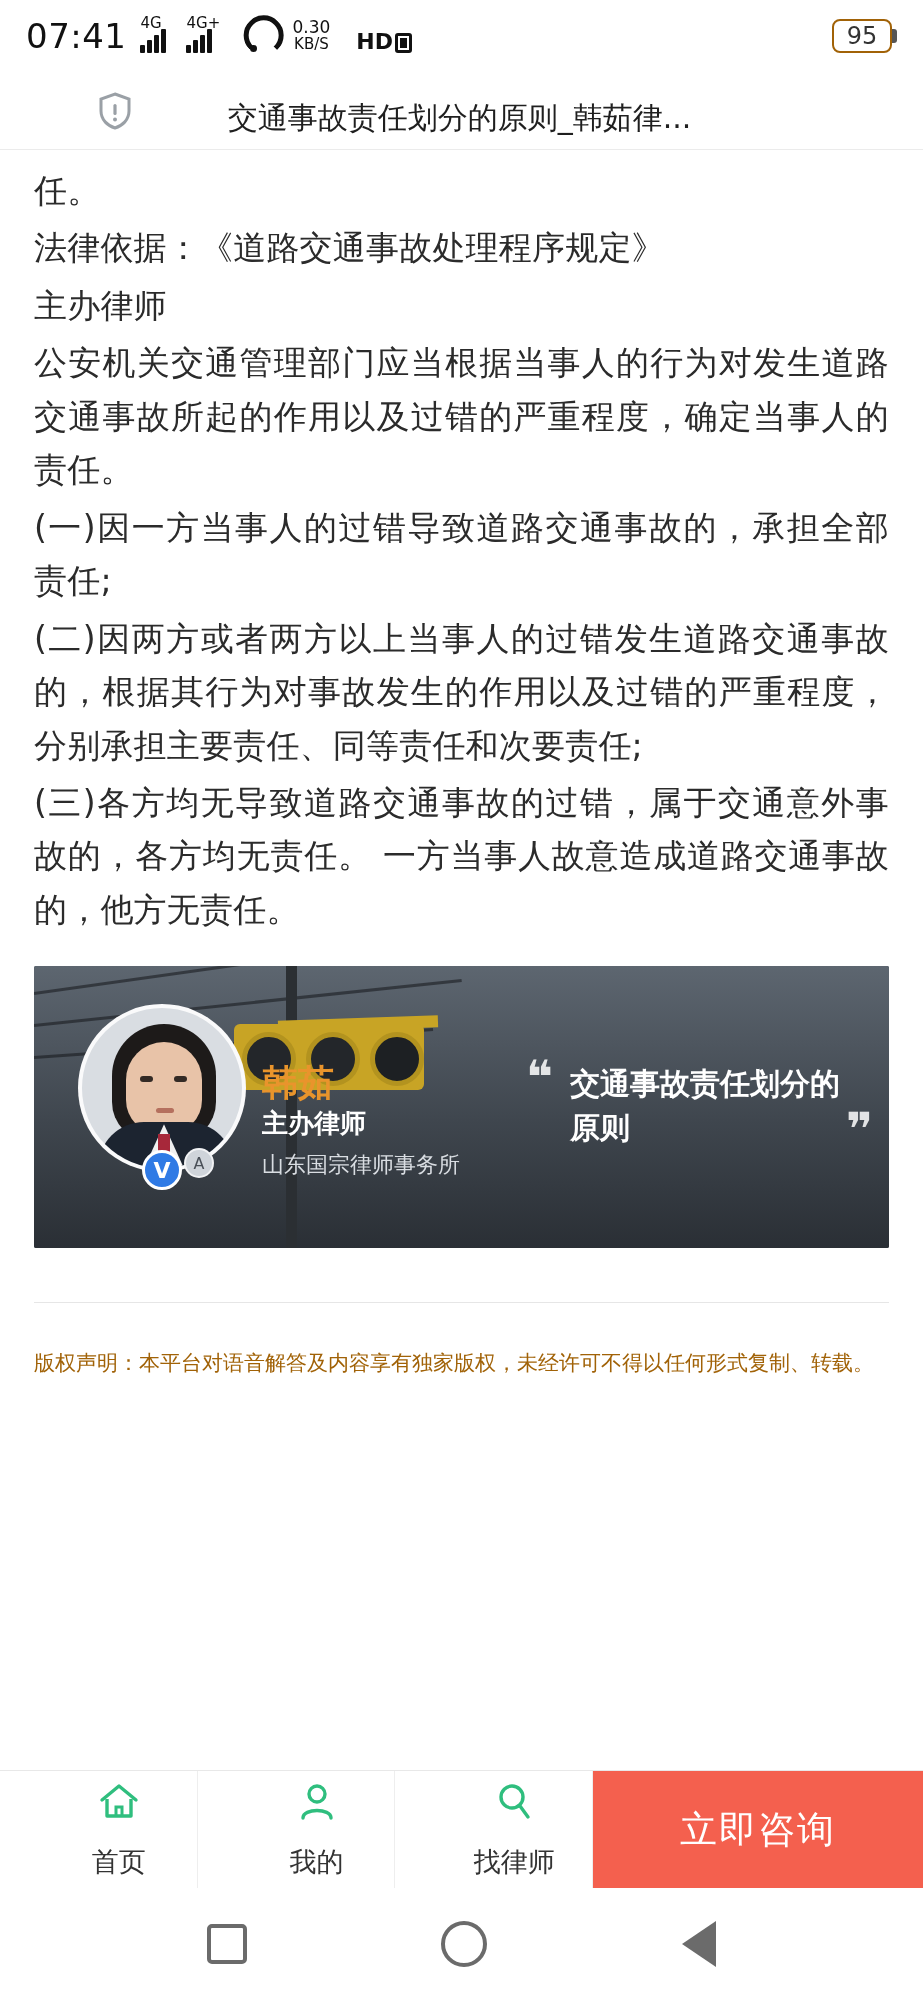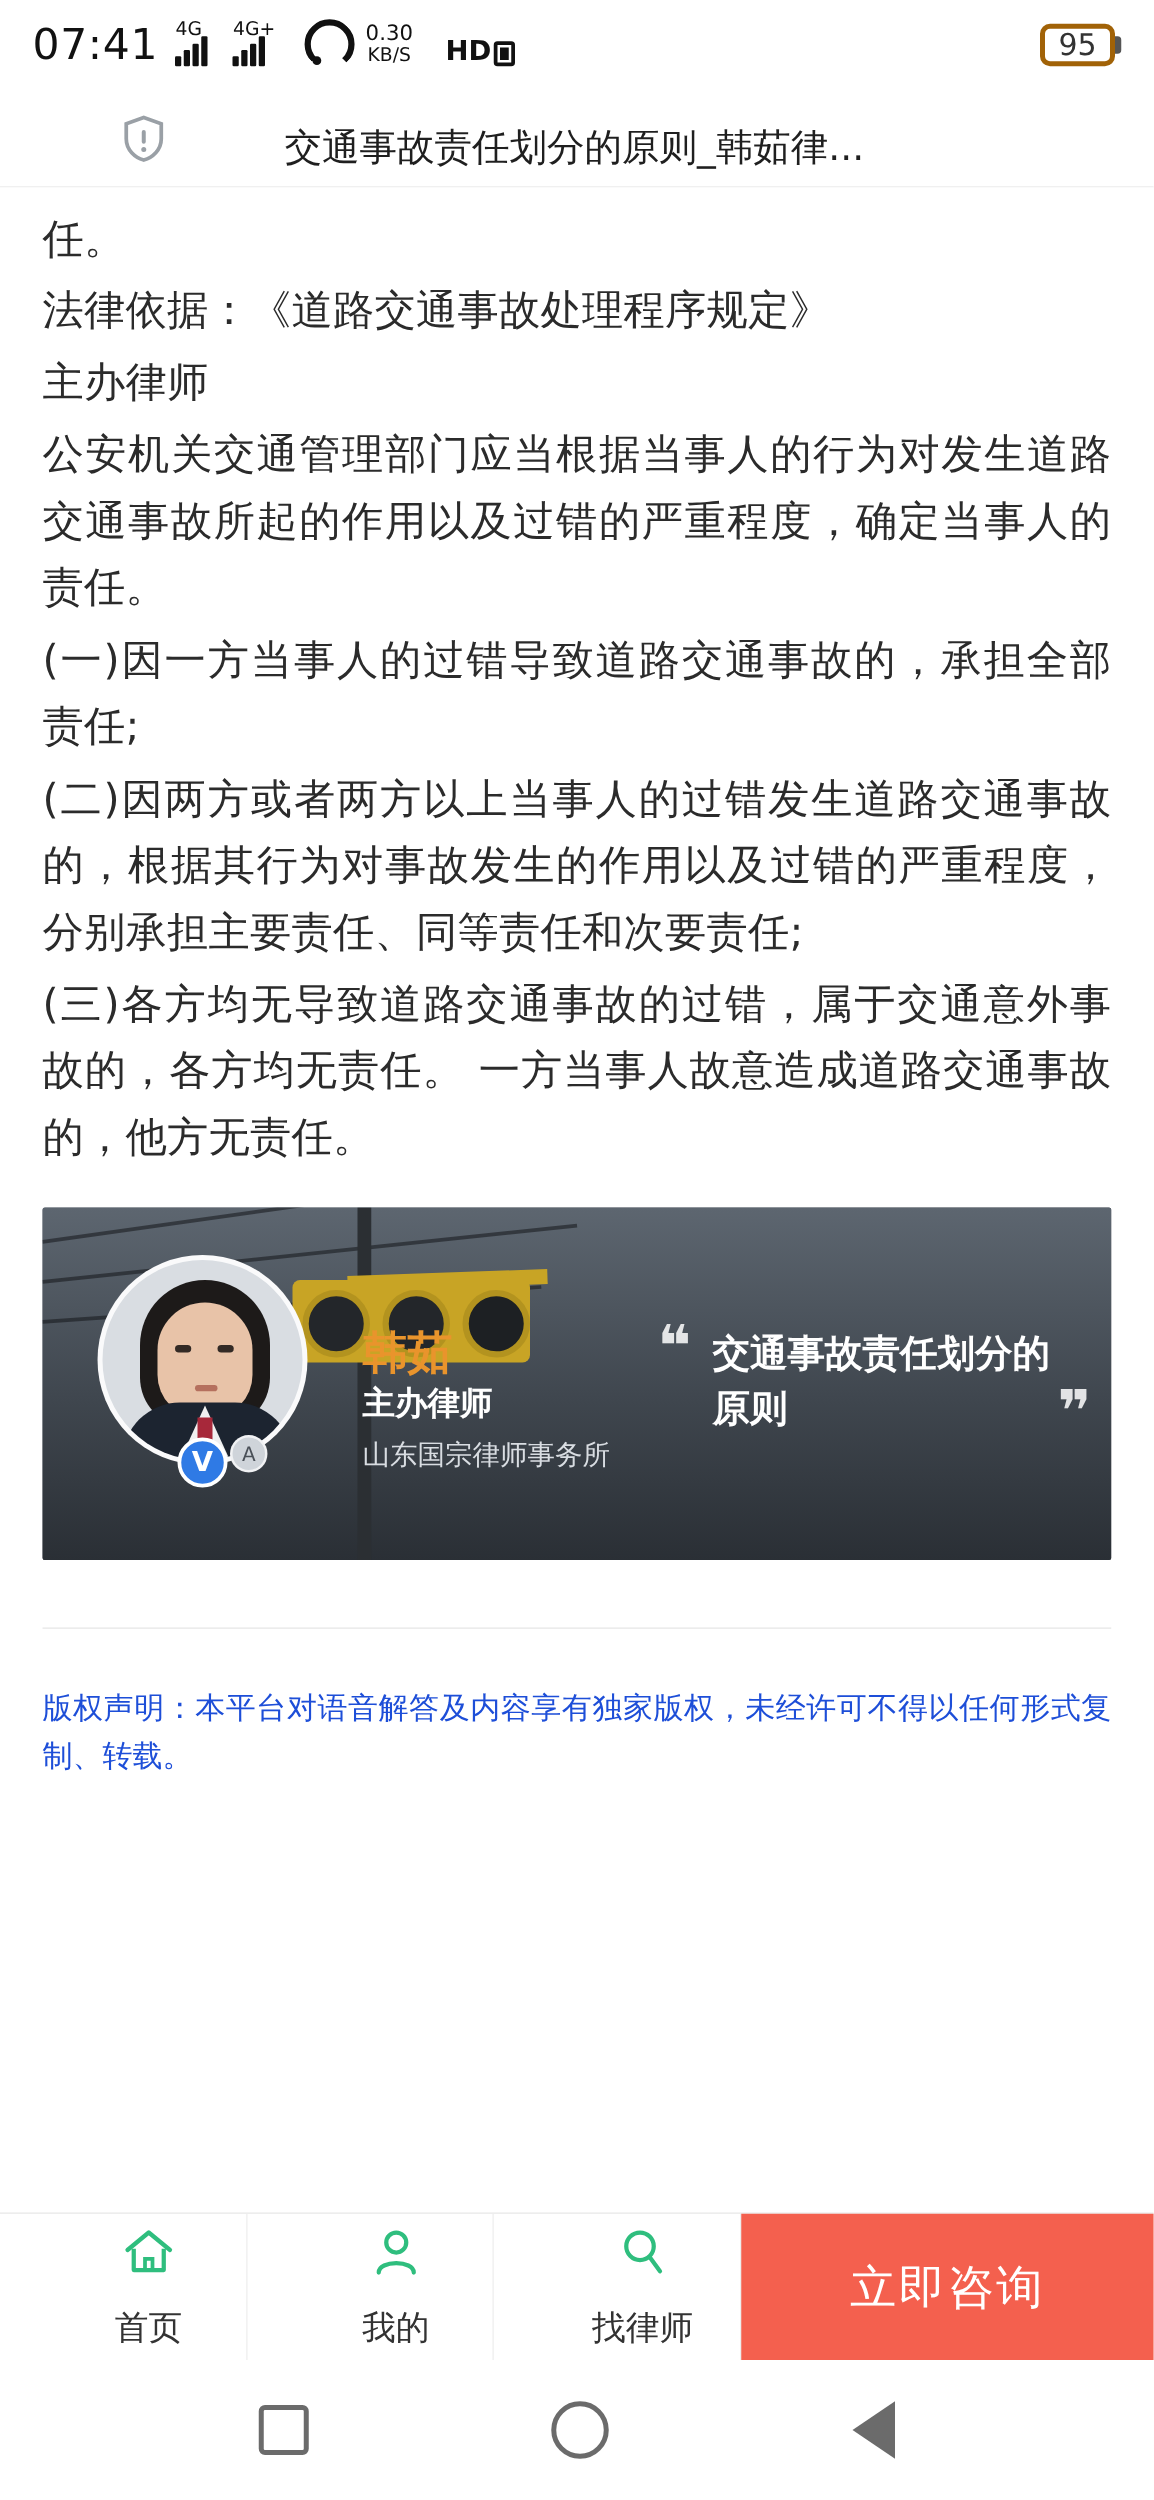--- a/index.html
+++ b/index.html
@@ -92,21 +92,21 @@
   }
   .hd-box::after {
     content: ""; position: absolute; left: 2px; top: 2px;
     width: 7px; height: 10px; background: #111;
   }
   .status-spacer { flex: 1; }
   .battery {
     display: flex; align-items: center;
   }
   .battery-body {
-    min-width: 60px; height: 34px; border: 4px solid #a16207; border-radius: 8px;
+    min-width: 60px; height: 34px; border: 2px solid #a16207; border-radius: 8px;
     display: flex; align-items: center; justify-content: center;
     padding: 0 8px;
     font-size: 24px; color: #333;
   }
   .battery-cap {
     width: 5px; height: 14px; background: #555; border-radius: 0 3px 3px 0;
   }
 
   
   .title-bar {
@@ -257,21 +257,21 @@
     position: absolute;
     left: 150px; top: 182px;
     width: 30px; height: 30px; border-radius: 50%;
     background: #cfd4da; border: 2px solid rgba(255,255,255,.7);
     display:flex; align-items:center; justify-content:center;
     font-size: 16px; color:#4a5058;
     z-index: 3;
   }
   .lawyer-info {
     position: absolute;
-    left: 256px; top: 96px;
+    left: 228px; top: 96px;
     z-index: 5;
   }
   .lawyer-name {
     font-size: 36px; font-weight: 700; color: #e9942c; line-height: 1.15;
   }
   .lawyer-role {
     font-size: 26px; color: #ffffff; font-weight: 700; line-height: 1.5;
   }
   .lawyer-firm {
     font-size: 22px; color: #d9dde2; line-height: 1.6; margin-top: 4px;
@@ -298,23 +298,23 @@
   }
 
   
   .divider {
     margin: 54px 0 0 0;
     height: 1px;
     background: #e6e6e6;
   }
   .copyright {
     margin-top: 44px;
-    font-size: 24px;
+    font-size: 21px;
     line-height: 1.6;
-    color: #1d4ed8;
+    color: #a16207;
     text-align: justify;
   }
 
   
   .bottom-bar {
     flex: 0 0 118px;
     height: 118px;
     display: flex;
     border-top: 1px solid #e8e8e8;
     background: #ffffff;

